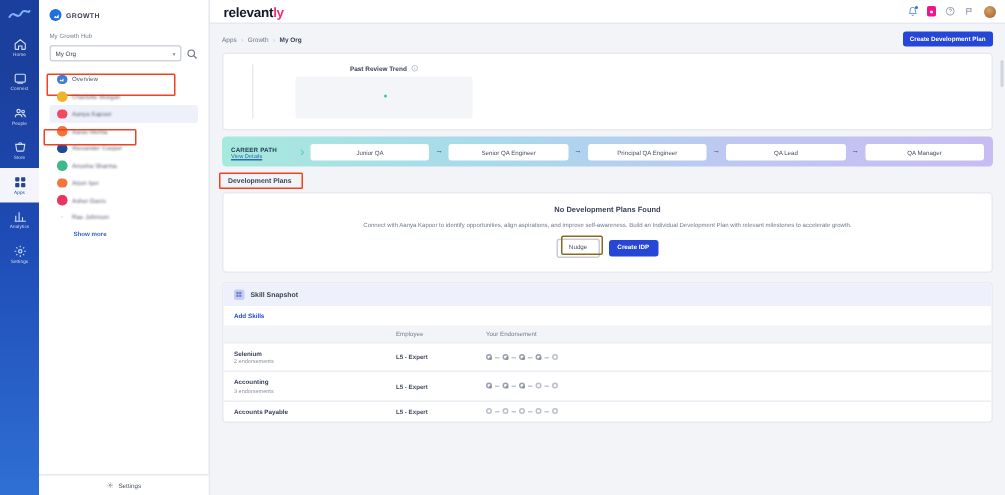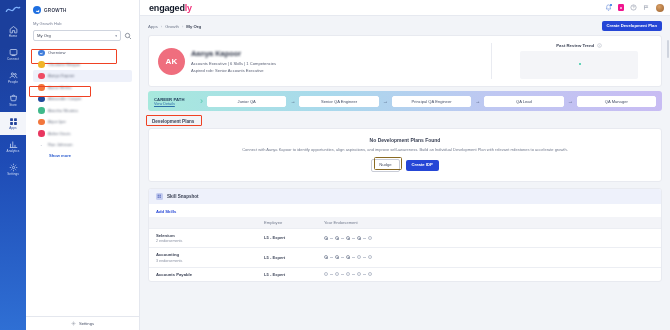--- a/index.html
+++ b/index.html
@@ -338,21 +338,21 @@
           <path d="M12 3v2M12 19v2M3 12h2M19 12h2M5.5 5.5l1.5 1.5M17 17l1.5 1.5M18.5 5.5L17 7M7 17l-1.5 1.5"></path>
         </svg>
       <span class="lbl">Settings</span>
     </div>
   </aside>
 
   <div class="main">
 
     <header class="topbar">
       <div class="brand">
-        <span>engaged</span><span class="dot">ly</span>
+        <span>relevant</span><span class="dot">ly</span>
       </div>
       <div class="top-ic-row">
         <span class="top-ic">
           <svg viewBox="0 0 24 24" fill="none" stroke="#5d84d8" stroke-width="2" width="7" height="7">
               <path d="M18 14V9a6 6 0 1 0-12 0v5l-2 3h16z"></path>
               <path d="M10 20a2 2 0 0 0 4 0"></path>
             </svg>
           <i class="bell-dot"></i>
         </span>
         <span class="pink-sq">
@@ -383,28 +383,20 @@
           <span>Apps</span>
           <span class="sep">›</span>
           <span>Growth</span>
           <span class="sep">›</span>
           <span class="cur">My Org</span>
         </div>
         <button class="btn-primary">Create Development Plan</button>
       </div>
 
       <section class="card profile-card">
-        <div class="prof-left">
-          <div class="prof-av">AK</div>
-          <div>
-            <div class="prof-name">Aanya Kapoor</div>
-            <div class="prof-meta">Accounts Executive  |  6 Skills  |  1 Competencies</div>
-            <div class="prof-asp">Aspired role:  Senior Accounts Executive</div>
-          </div>
-        </div>
         <div class="prof-div"></div>
         <div class="prof-right">
           <div class="trend-head">
             <span class="trend-lbl">Past Review Trend</span>
             <svg width="5" height="5" viewBox="0 0 24 24" fill="none" stroke="#9aa1b1" stroke-width="2">
                 <circle cx="12" cy="12" r="9"></circle>
                 <path d="M12 11v5"></path>
                 <circle cx="12" cy="7.6" r=".9" fill="#9aa1b1" stroke="none"></circle>
               </svg>
           </div>

